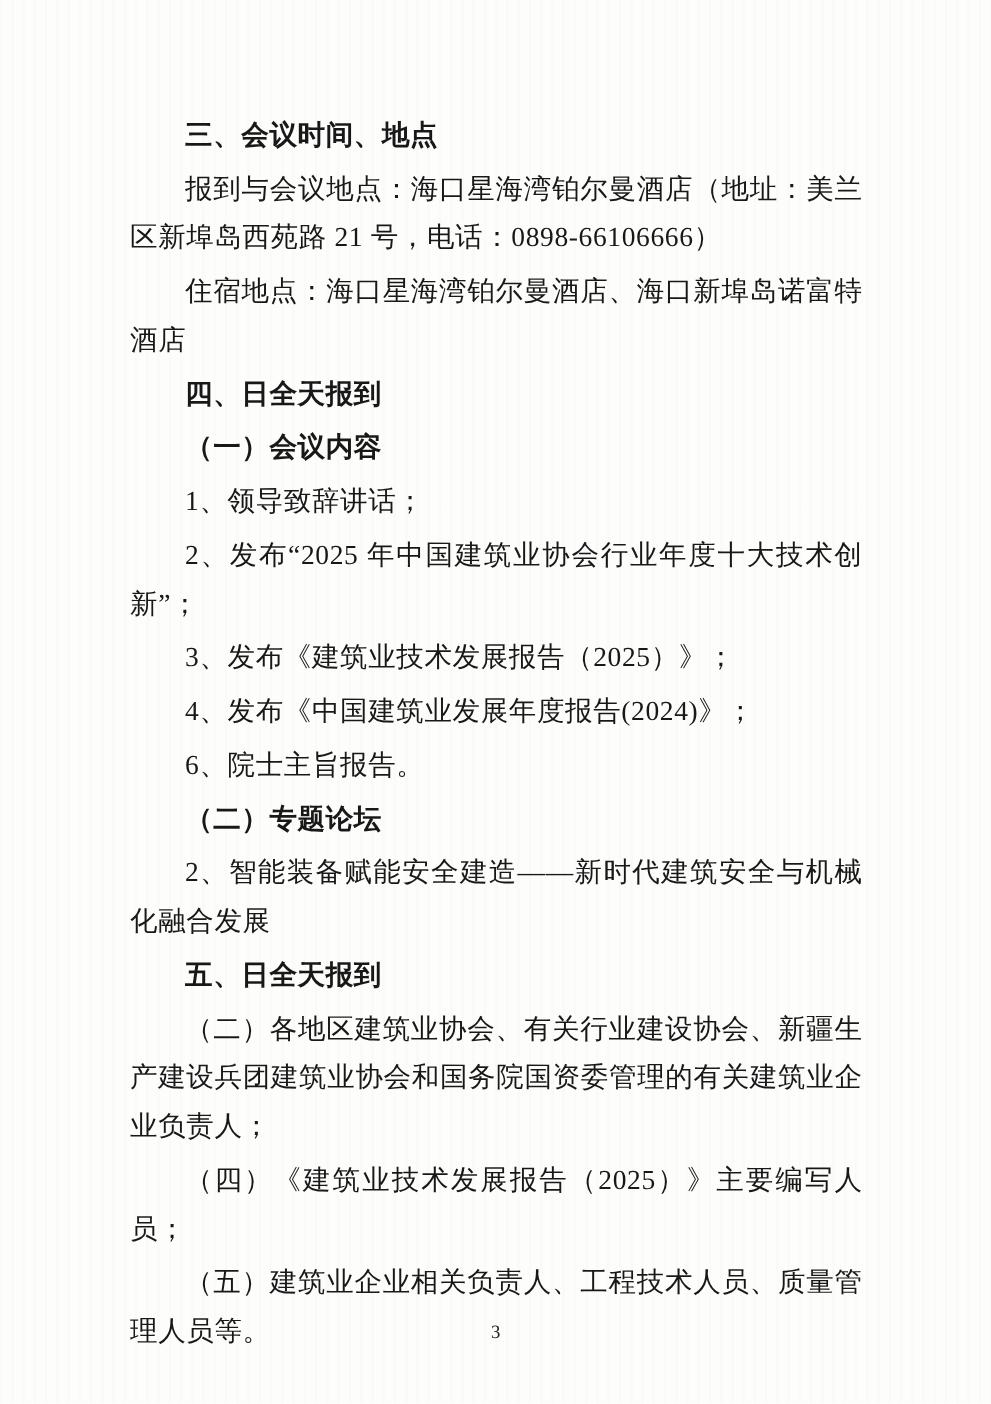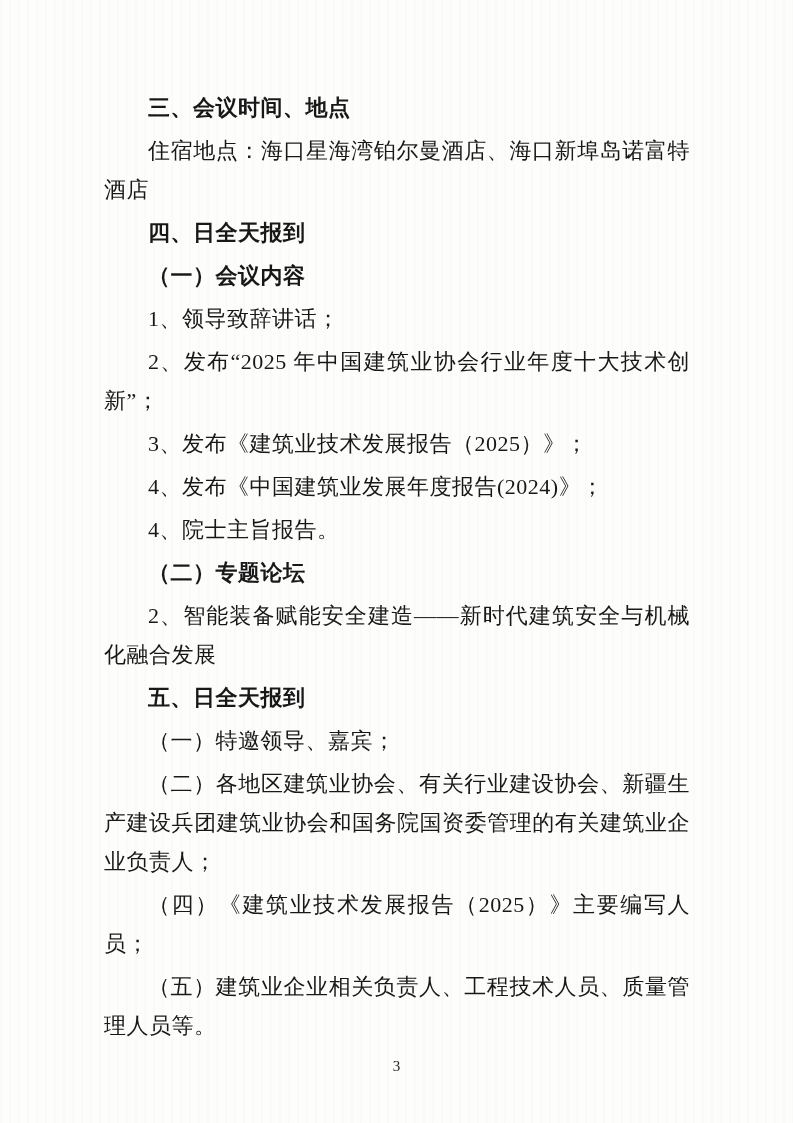--- a/index.html
+++ b/index.html
@@ -59,30 +59,30 @@
     font-family: "Liberation Serif", serif;
     color: #222;
   }
 </style>
 </head>
 <body>
 
 <div class="page">
   <div class="content">
     <div class="h1">三、会议时间、地点</div>
+    <div class="p">报到与会议地点：海口星海湾铂尔曼酒店（地址：美兰区新埠岛西苑路 21 号，电话：0898-66106666）</div>
     <div class="p">住宿地点：海口星海湾铂尔曼酒店、海口新埠岛诺富特酒店</div>
     <div class="h1">四、日全天报到</div>
     <div class="h2">（一）会议内容</div>
     <div class="p">1、领导致辞讲话；</div>
     <div class="p">2、发布“2025 年中国建筑业协会行业年度十大技术创新”；</div>
     <div class="p">3、发布《建筑业技术发展报告（2025）》；</div>
     <div class="p">4、发布《中国建筑业发展年度报告(2024)》；</div>
-    <div class="p">4、院士主旨报告。</div>
+    <div class="p">6、院士主旨报告。</div>
     <div class="h2">（二）专题论坛</div>
     <div class="p">2、智能装备赋能安全建造——新时代建筑安全与机械化融合发展</div>
     <div class="h1">五、日全天报到</div>
-    <div class="p">（一）特邀领导、嘉宾；</div>
     <div class="p">（二）各地区建筑业协会、有关行业建设协会、新疆生产建设兵团建筑业协会和国务院国资委管理的有关建筑业企业负责人；</div>
     <div class="p">（四）《建筑业技术发展报告（2025）》主要编写人员；</div>
     <div class="p">（五）建筑业企业相关负责人、工程技术人员、质量管理人员等。</div>
   </div>
   <div class="page-num">3</div>
 </div>
 
 </body></html>

